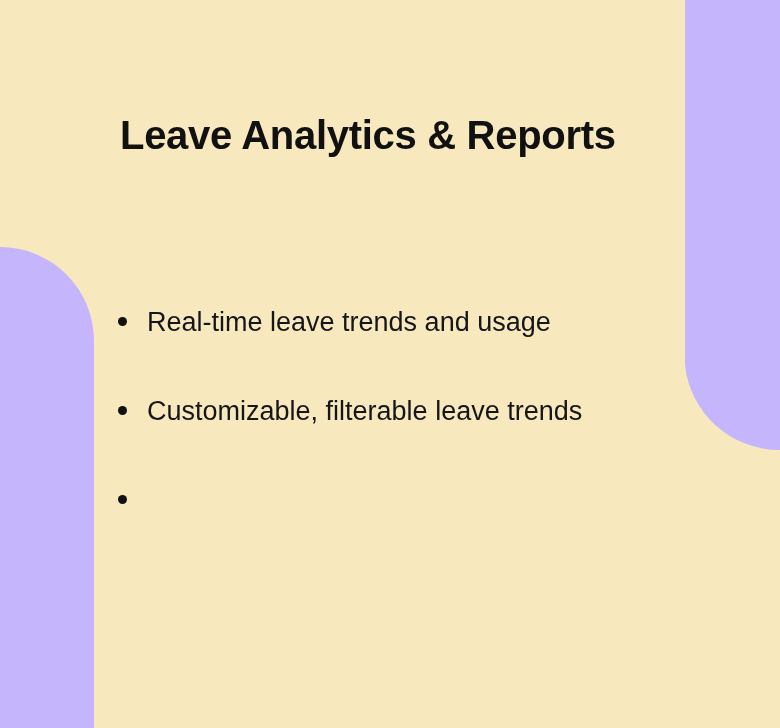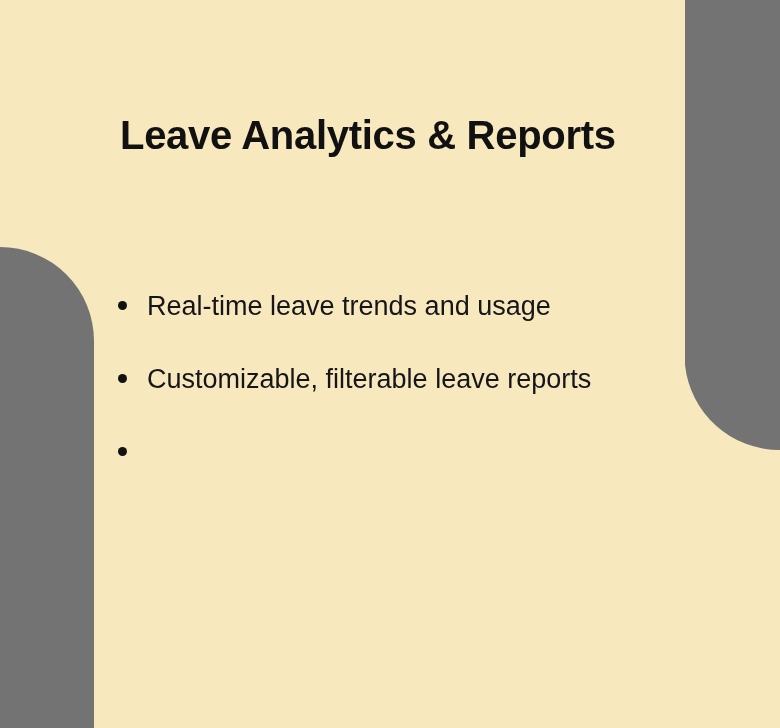--- a/index.html
+++ b/index.html
@@ -61,38 +61,39 @@
   #feature-list .list-item {
     position: relative;
     display: block;
     height: 73px;
     padding-left: 29px;
     font-size: 27px;
     font-weight: 400;
     line-height: 40px;
     color: #16161a;
     white-space: nowrap;
+    margin-top: 16px;
   }
   #feature-list .bullet-dot {
     position: absolute;
     left: 0;
     top: 15px;
     width: 9px;
     height: 9px;
     border-radius: 50%;
     background: #111111;
   }
   .item-label {
     display: inline;
   }
 </style>
 </head>
 <body style="background: rgb(255, 255, 255);">
 
-<div id="slide" style="background: #737373; text-decoration: underline;">
+<div id="slide" style="background: #c4b5fd; text-decoration: underline;">
 
   <svg id="bg-shape" viewBox="0 0 780 728" width="780" height="728" preserveAspectRatio="none" aria-hidden="true">
 
     <path id="cream-path" d="M 0,0
              L 685,0
              L 685,365
              A 95,95 0 0 0 780,450
              L 780,728
              L 94,728
              L 94,341
@@ -106,21 +107,21 @@
 
     <ul id="feature-list">
 
       <li class="list-item" style="color: rgb(22, 22, 26);">
         <span class="bullet-dot" style="background: rgb(17, 17, 17);"></span>
         <span class="item-label">Real-time leave trends and usage</span>
       </li>
 
       <li class="list-item" style="color: rgb(22, 22, 26);">
         <span class="bullet-dot" style="background: rgb(17, 17, 17);"></span>
-        <span class="item-label">Customizable, filterable leave reports</span>
+        <span class="item-label">Customizable, filterable leave trends</span>
       </li>
 
       <li class="list-item" style="color: rgb(22, 22, 26);">
         <span class="bullet-dot" style="background: rgb(17, 17, 17);"></span>
       </li>
 
     </ul>
 
   </div>
 </div>

